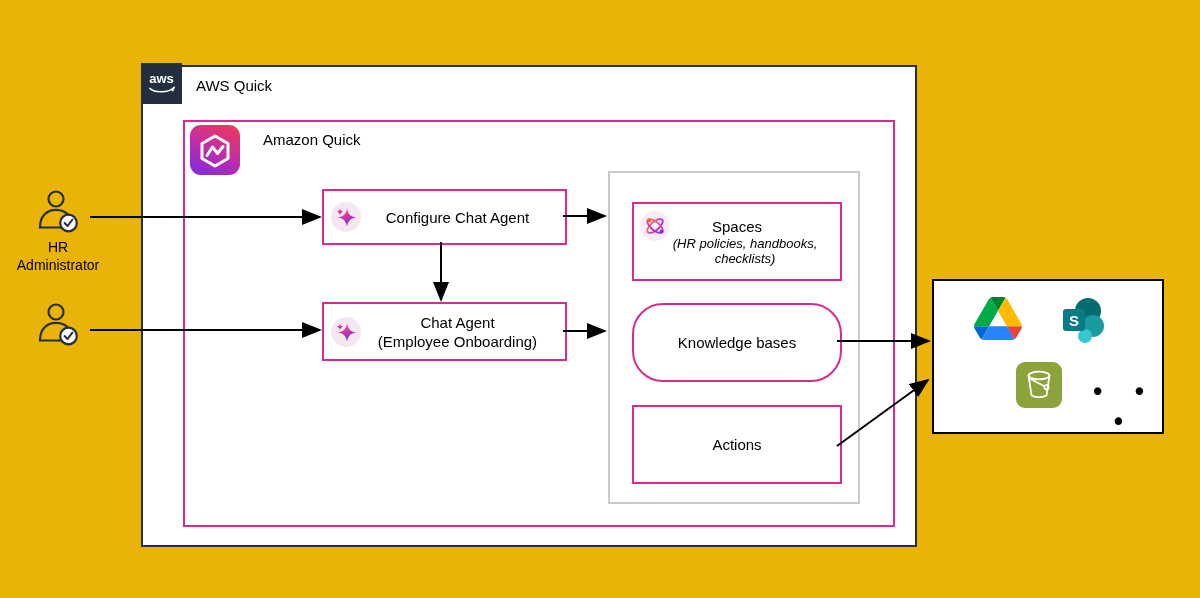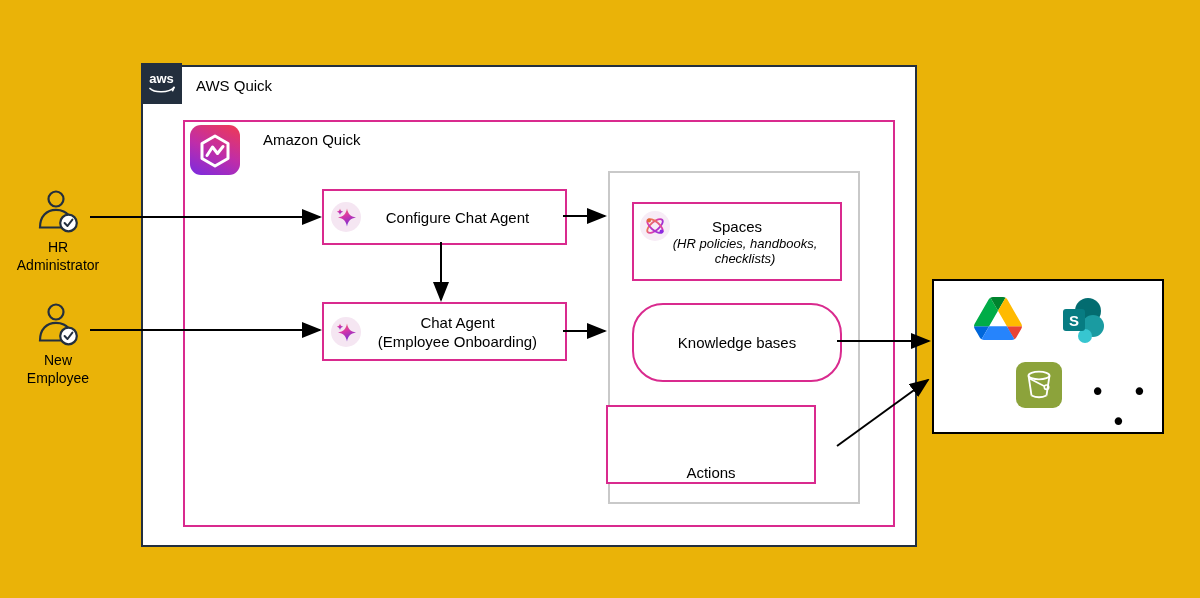--- a/index.html
+++ b/index.html
@@ -29,21 +29,21 @@
   .configure-box{left:322px;top:189px;width:241px;height:52px;}
   .chatagent-box{left:322px;top:286px;width:241px;height:55px;margin-top:16px;}
   .configure-box .node-label,.chatagent-box .node-label{padding-left:26px;}
 
   
   .gray-container{left:608px;top:171px;width:248px;height:329px;border:2px solid #C9C9C9;background:#fff;}
   .spaces-box{left:632px;top:202px;width:206px;height:75px;flex-direction:column;}
   .spaces-icon-wrap{position:absolute;left:4px;top:5px;width:34px;height:34px;}
   .spaces-sub{font-size:13px;line-height:15px;font-style:italic;text-align:center;white-space:pre-line;margin-left:16px;}
   .kb-box{left:632px;top:303px;width:206px;height:75px;border-radius:31px;}
-  .actions-box{left:606px;top:405px;width:206px;height:75px;align-items:flex-end;}
+  .actions-box{left:632px;top:405px;width:206px;height:75px;}
 
   
   .ent-title{left:932px;top:252px;width:228px;text-align:center;font-size:16px;font-weight:bold;}
   .ent-box{left:932px;top:279px;width:228px;height:151px;border:2px solid #000;background:#fff;}
   .ent-drive{left:974px;top:297px;}
   .ent-sp{left:1060px;top:297px;}
   .ent-s3{left:1016px;top:362px;}
   .ellipsis{left:1086px;top:377px;width:74px;text-align:center;font-size:26px;letter-spacing:9px;
             color:#000;font-family:"DejaVu Sans", sans-serif;}
 
@@ -84,22 +84,20 @@
 Administrator</div>
   </div>
 
   <div class="abs actor" style="left:8px;top:302px;">
     <svg width="46" height="46" viewBox="0 0 46 46">
       <circle cx="21" cy="10" r="7.5" fill="none" stroke="#232F3E" stroke-width="2.2"></circle>
       <path d="M27 38.5 L5 38.5 C5 27.5 11.5 20.8 21 20.8 C27 20.8 31.5 23.2 34.5 27" fill="none" stroke="#232F3E" stroke-width="2.2" stroke-linecap="round"></path>
       <circle cx="33.5" cy="34" r="8.3" fill="#fff" stroke="#232F3E" stroke-width="2.2"></circle>
       <polyline points="29.6,34 32.5,37 37.4,30.6" fill="none" stroke="#232F3E" stroke-width="2" stroke-linecap="round" stroke-linejoin="round"></polyline>
     </svg>
-    <div class="actor-label">New
-Employee</div>
   </div>
 
   <div class="abs node configure-box">
     <span class="sparkle">
       <svg width="30" height="30" viewBox="0 0 30 30">
         <defs>
           <linearGradient id="sg1" x1="0" y1="0" x2="0.4" y2="1">
             <stop offset="0" stop-color="#F4735B"></stop>
               <stop offset="0.5" stop-color="#D636A8"></stop>
               <stop offset="1" stop-color="#7B2FD0"></stop>

